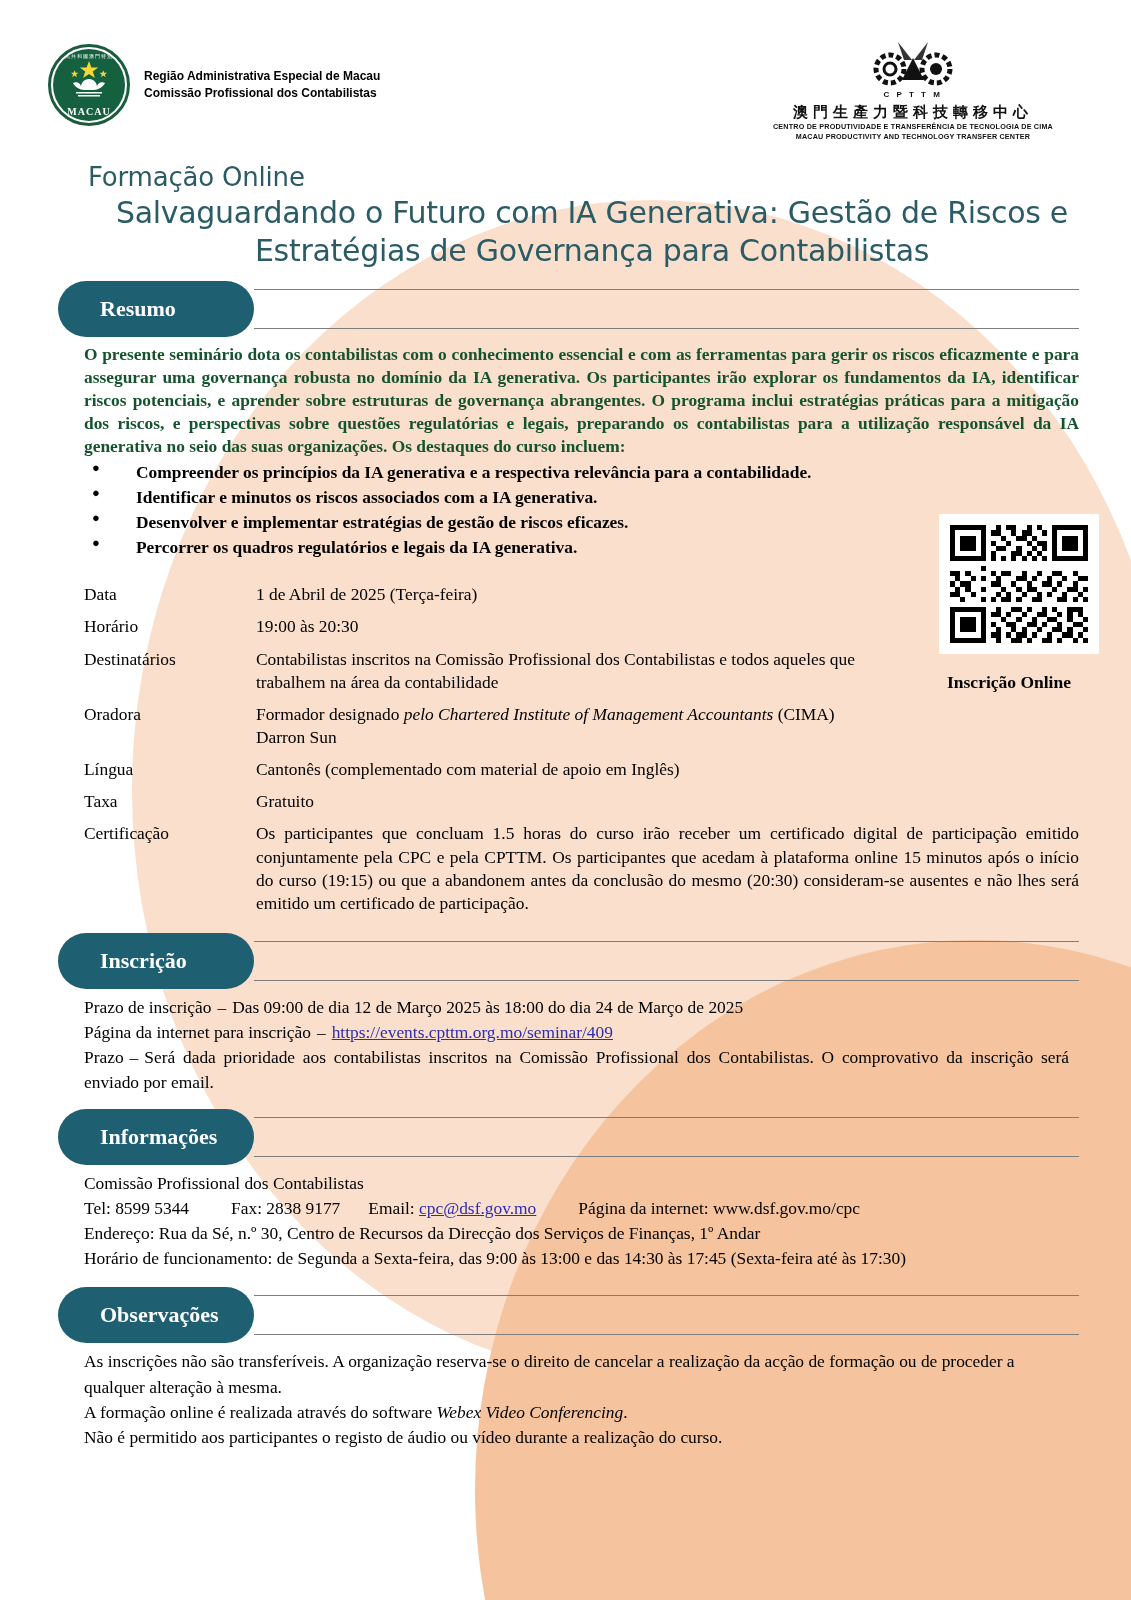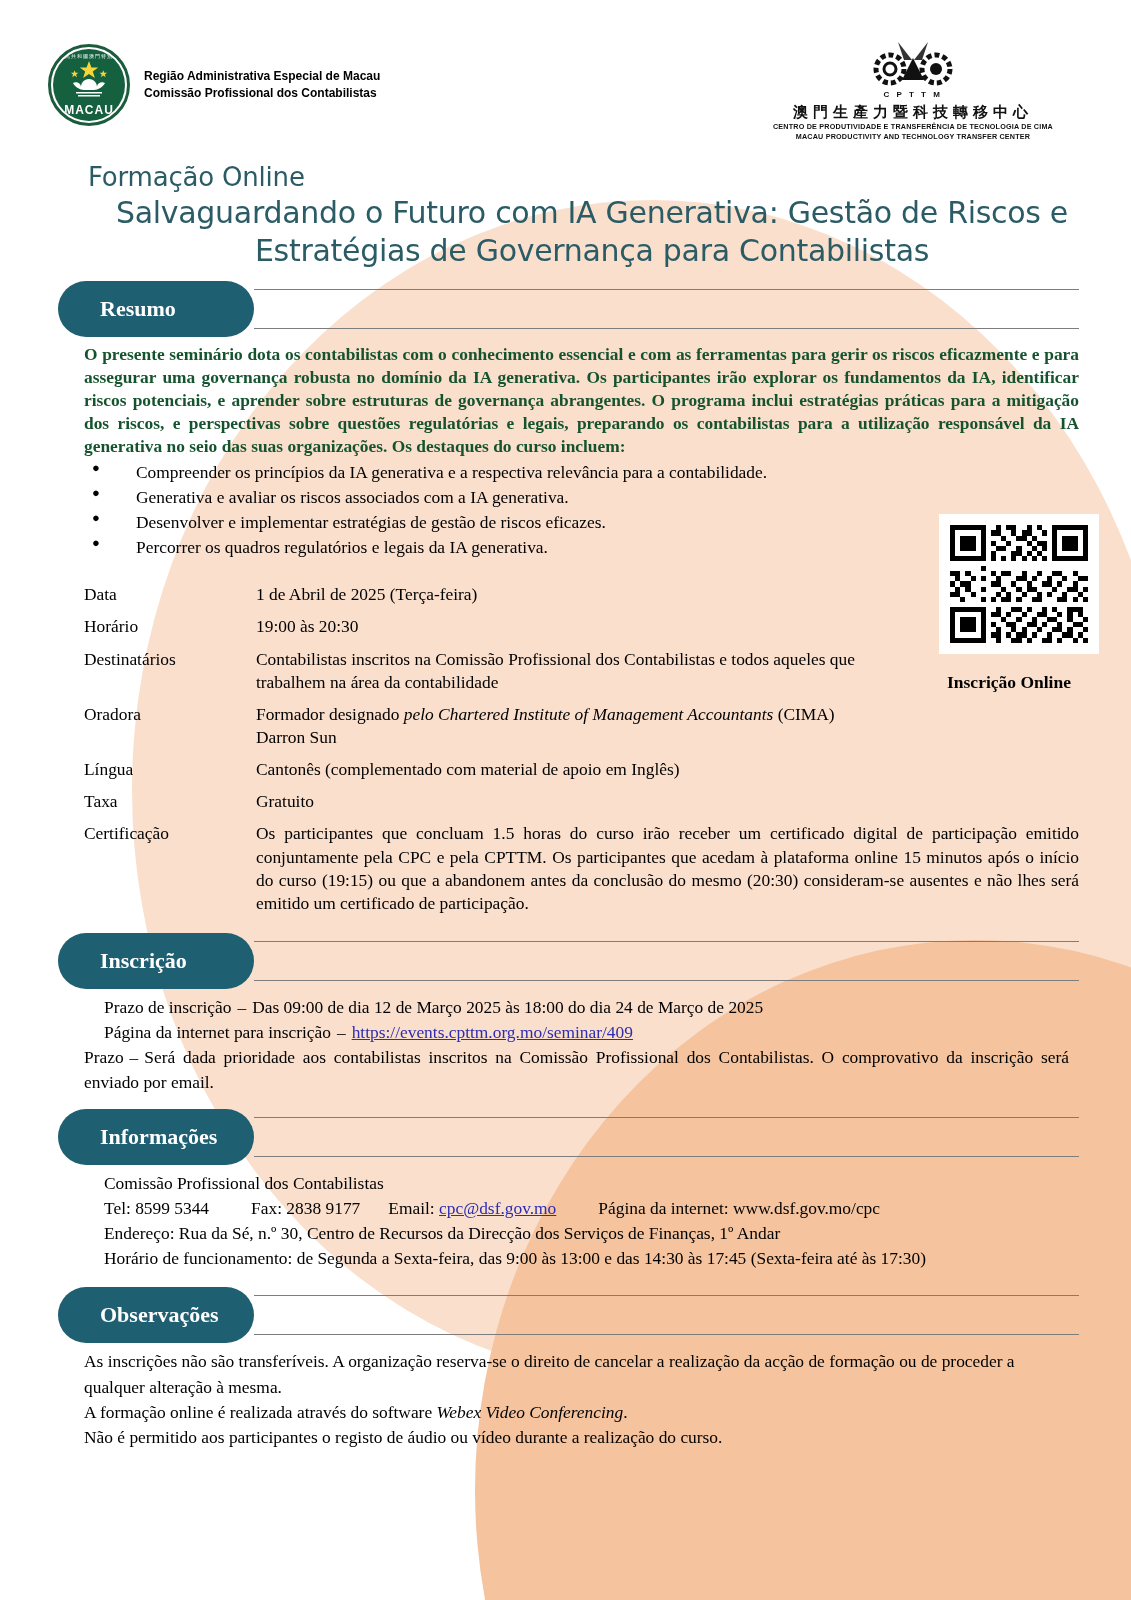--- a/index.html
+++ b/index.html
@@ -53,22 +53,22 @@
   .seal-lotus{
     position:absolute; left:50%; top:42%;
     transform:translate(-50%,-50%);
   }
   .seal-text-top{
     position:absolute; top:4px; left:50%; transform:translateX(-50%);
     font-size:5px; color:#fff; letter-spacing:1px; white-space:nowrap;
   }
   .seal-text-bot{
     position:absolute; bottom:4px; left:50%; transform:translateX(-50%);
-    font-size:12px; color:#fff; font-weight:bold; letter-spacing:1px;
-    font-family:Liberation Sans, sans-serif;
+    font-size:10px; color:#fff; font-weight:bold; letter-spacing:1px;
+    font-family:Liberation Serif, serif;
   }
   .org-text{ font-family:Liberation Sans, sans-serif; font-weight:bold; font-size:12px; line-height:1.45; color:#000; }
 
   .logo-right{ position:absolute; right:58px; top:40px; text-align:center; width:320px; }
   .cpttm-mark{ height:52px; display:flex; align-items:center; justify-content:center; }
   .cpttm-cn{ font-size:15px; letter-spacing:5px; font-weight:bold; color:#111; font-family:"DejaVu Sans", sans-serif; margin-top:2px;}
   .cpttm-pt{ font-size:7.2px; font-weight:bold; color:#111; font-family:"Liberation Sans", sans-serif; letter-spacing:.2px; line-height:1.35; }
 
   
   .title-wrap{ padding:12px 55px 0 88px; }
@@ -108,21 +108,21 @@
 
   
   .body-block{ padding:6px 52px 0 84px; }
   p.just{
     margin:0; text-align:justify;
     font-size:17.4px; line-height:1.33; color:#14532d;font-weight:bold;
   }
   ul.bullets{ margin:2px 0 0 0; padding:0; list-style:none; }
   ul.bullets li{
     font-size:17.4px; line-height:1.42; color:#000;
-    padding-left:52px; position:relative;
+    padding-left:52px; position:relative;font-weight:bold;
   }
   ul.bullets li:before{
     content:"\25CF"; position:absolute; left:8px; top:-1px; font-size:13px;
   }
 
   
   .details{ margin:24px 0 0 0; }
   .drow{ display:flex; margin-bottom:9px; }
   .dlabel{ width:172px; flex:0 0 172px; font-size:17.4px; line-height:1.33; }
   .dvalue{ flex:1; font-size:17.4px; line-height:1.33; }
@@ -132,21 +132,21 @@
   
   .qr-box{
     position:absolute; right:52px; top:514px;
     width:140px; text-align:center; z-index:6;
   }
   .qr-img{ width:160px; height:140px; background:#fff; padding:6px; }
   .qr-cap{ font-weight:bold; font-size:17.5px; margin-top:18px; white-space:nowrap; }
 
   
   .lines{ padding:6px 52px 0 84px; }
-  .lines div{ font-size:17.4px; line-height:1.44; color:#000;margin-left:20px; }
+  .lines div{ font-size:17.4px; line-height:1.44; color:#000; }
   .lines p{ margin:0; font-size:17.4px; line-height:1.44; }
   a.link{ color:#2d2db0; text-decoration:underline; }
   .gap-lg{ display:inline-block; width:42px; }
   .gap-md{ display:inline-block; width:28px; }
   .dash{ display:inline-block; padding:0 6px; }
   em.it{ font-style:italic; }
 </style>
 </head>
 <body>
 
@@ -213,21 +213,21 @@
     <div class="section-head">
       <div class="rule top"></div>
       <div class="rule bot"></div>
       <div class="pill">Resumo</div>
     </div>
 
     <div class="body-block">
       <p class="just">O presente seminário dota os contabilistas com o conhecimento essencial e com as ferramentas para gerir os riscos eficazmente e para assegurar uma governança robusta no domínio da IA generativa. Os participantes irão explorar os fundamentos da IA, identificar riscos potenciais, e aprender sobre estruturas de governança abrangentes. O programa inclui estratégias práticas para a mitigação dos riscos, e perspectivas sobre questões regulatórias e legais, preparando os contabilistas para a utilização responsável da IA generativa no seio das suas organizações. Os destaques do curso incluem:</p>
       <ul class="bullets">
         <li>Compreender os princípios da IA generativa e a respectiva relevância para a contabilidade.</li>
-        <li>Generativa e avaliar os riscos associados com a IA generativa.</li>
+        <li>Identificar e minutos os riscos associados com a IA generativa.</li>
         <li>Desenvolver e implementar estratégias de gestão de riscos eficazes.</li>
         <li>Percorrer os quadros regulatórios e legais da IA generativa.</li>
       </ul>
 
       <div class="details">
         <div class="drow">
           <div class="dlabel">Data</div>
           <div class="dvalue">1 de Abril de 2025 (Terça-feira)</div>
         </div>
         <div class="drow">

